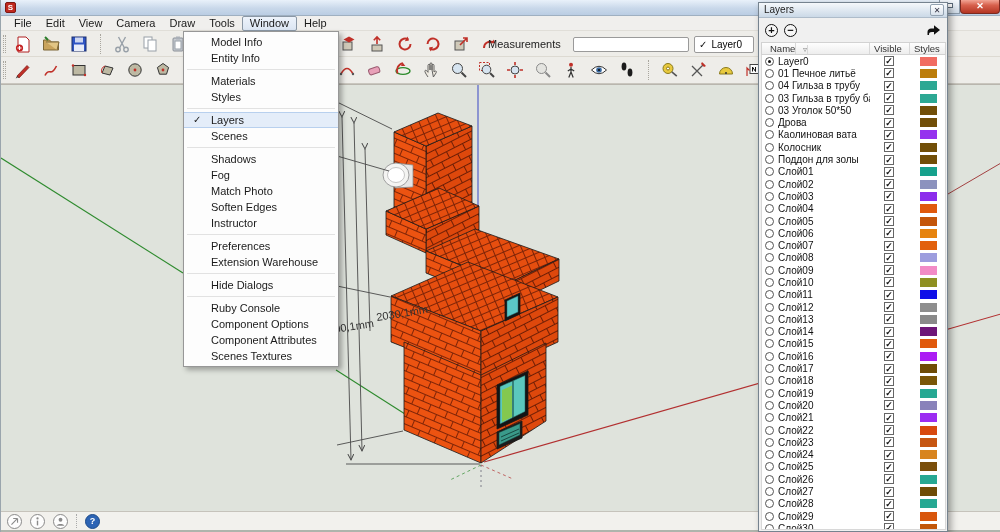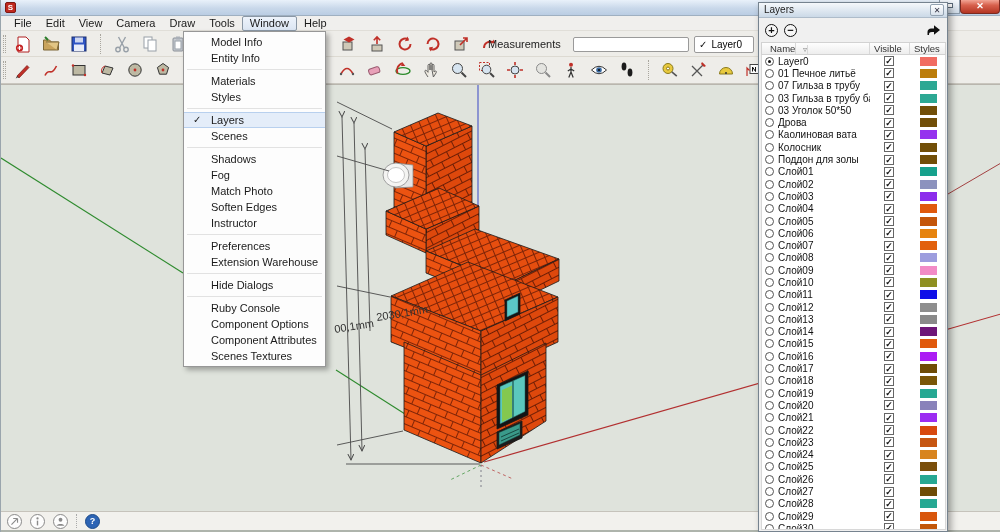--- a/index.html
+++ b/index.html
@@ -47,21 +47,21 @@
 
   
   .statusbar{position:absolute;left:0;top:511px;width:100%;height:19px;background:#F2F1ED;border-top:1px solid #C6C3BB;
     display:flex;align-items:center;padding-left:6px;gap:8px;}
   .stico{width:15px;height:15px;border-radius:50%;border:1px solid #8a8a8a;color:#8a8a8a;display:flex;align-items:center;justify-content:center;font-size:9px;background:#fdfdfd;}
   .stico.help{background:#2D64B4;border-color:#1c4a8a;color:#fff;font-weight:bold;}
   .stdiv{width:1px;height:14px;border-left:1px dotted #aaa;}
   .bottomstrip{position:absolute;left:0;top:530px;width:100%;height:2px;background:#AEB4AC;}
 
   
-  .wmenu{position:absolute;left:182px;top:31px;width:143px;background:#FDFDFD;border:1px solid #979797;
+  .wmenu{position:absolute;left:182px;top:31px;width:156px;background:#FDFDFD;border:1px solid #979797;
     box-shadow:3px 3px 5px rgba(0,0,0,.30);z-index:30;padding:2px 0;}
   .mitem{position:relative;height:16px;line-height:16px;font-size:11px;color:#1a1a1a;padding-left:27px;}
   .mitem .mcheck{position:absolute;left:9px;top:0;font-size:10px;color:#222;}
   .mitem.hl{background:#E4EDF9;border-top:1px solid #B8D0EE;border-bottom:1px solid #B8D0EE;line-height:14px;}
   .msep{height:1px;background:#E2E2E2;margin:3px 3px;}
 
   
   .lp{position:absolute;left:757px;top:2px;width:190px;height:530px;background:#F0F0F0;border:1px solid #76838F;
     box-shadow:3px 3px 7px rgba(0,0,0,.35);z-index:40;}
   .lp-title{position:absolute;left:0;top:0;width:100%;height:15px;background:linear-gradient(#F5F8FB,#CBD9E7);
@@ -539,21 +539,21 @@
           <span class="sw" style="background: rgb(241, 108, 98);"></span>
         </div>
         <div class="lrow">
           <span class="radio"></span>
           <span class="lname">01 Печное литьё</span>
           <span class="cb">✓</span>
           <span class="sw" style="background: rgb(188, 125, 11);"></span>
         </div>
         <div class="lrow">
           <span class="radio"></span>
-          <span class="lname">07 Гильза в трубу</span>
+          <span class="lname">04 Гильза в трубу</span>
           <span class="cb">✓</span>
           <span class="sw" style="background: rgb(44, 168, 147);"></span>
         </div>
         <div class="lrow">
           <span class="radio"></span>
           <span class="lname">03 Гильза в трубу базальт</span>
           <span class="cb">✓</span>
           <span class="sw" style="background: rgb(44, 168, 147);"></span>
         </div>
         <div class="lrow">

